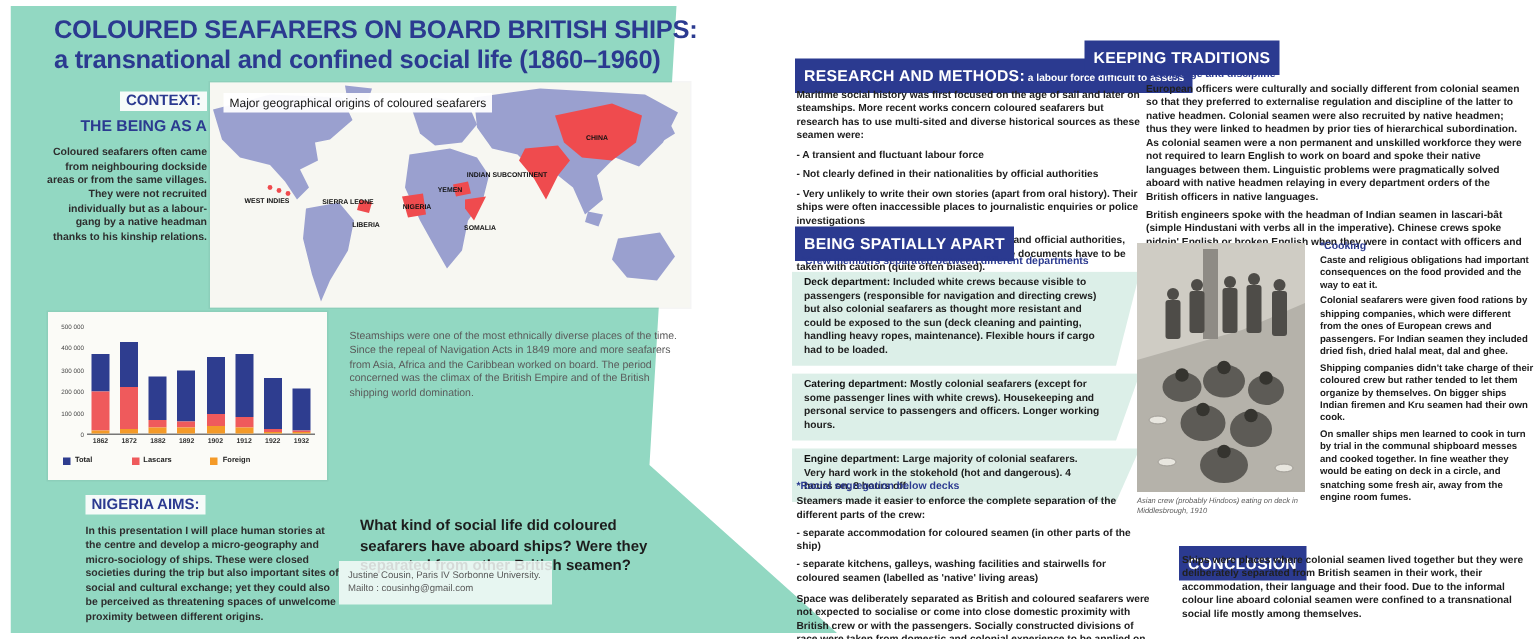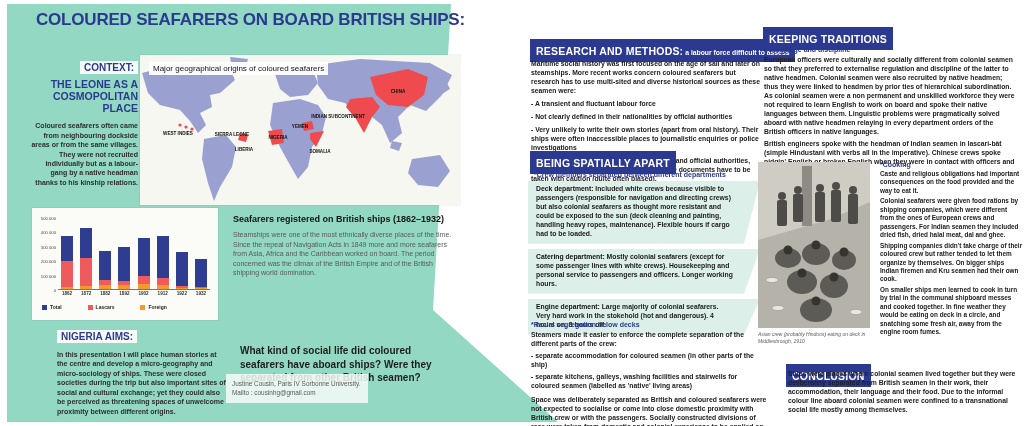--- a/index.html
+++ b/index.html
@@ -70,27 +70,27 @@
 </style>
 </head>
 <body>
 
 <div class="poster">
 
   <div class="green-panel"></div>
 
   <div class="title">
     <div>COLOURED SEAFARERS ON BOARD BRITISH SHIPS:</div>
+    <div>a transnational and confined social life (1860–1960)</div>
   </div>
 
   <div class="context">
     <span class="chip">CONTEXT:</span>
     <h3>
-      <span>THE LEONE AS A</span><br>
-      <span>COSMOPOLITAN PLACE</span>
+      <span>THE BEING AS A</span><br>
     </h3>
     <p>Coloured seafarers often came from neighbouring dockside areas or from the same villages. They were not recruited individually but as a labour-gang by a native headman thanks to his kinship relations.</p>
   </div>
 
   <div class="map-card">
     <div class="map-title">Major geographical origins of coloured seafarers</div>
     <svg width="320" height="150" viewBox="0 0 320 150" style="position:absolute;left:0;top:0;">
       <rect x="0" y="0" width="320" height="150" fill="#f7f7f2"></rect>
       <g fill="#9aa0cf">
         <path d="M2,18 L40,8 L88,10 L95,25 L80,38 L70,40 L72,52 L60,58 L66,70 L58,78 L50,66 L40,55 L20,50 L8,38 Z"></path>
@@ -210,21 +210,20 @@
           <span>Lascars</span>
         </div>
         <div class="legend-item">
           <span class="legend-swatch" style="background: rgb(244, 154, 40);"></span>
           <span>Foreign</span>
         </div>
       </div>
   </div>
 
   <div class="seafarers-note">
-    <h3>Seafarers registered on British ships (1862–1932)</h3>
     <p>Steamships were one of the most ethnically diverse places of the time. Since the repeal of Navigation Acts in 1849 more and more seafarers from Asia, Africa and the Caribbean worked on board. The period concerned was the climax of the British Empire and of the British shipping world domination.</p>
   </div>
 
   <div class="research">
     <span class="chip">NIGERIA AIMS:</span>
     <p>In this presentation I will place human stories at the centre and develop a micro-geography and micro-sociology of ships. These were closed societies during the trip but also important sites of social and cultural exchange; yet they could also be perceived as threatening spaces of unwelcome proximity between different origins.</p>
   </div>
   <div class="question">What kind of social life did coloured seafarers have aboard ships? Were they separated from other British seamen?</div>
   <div class="contact-box">
     <div>Justine Cousin, Paris IV Sorbonne University.</div>
@@ -263,21 +262,21 @@
     <div class="racial">
       <div class="blue-sub">*Racial segregation below decks</div>
       <p>Steamers made it easier to enforce the complete separation of the different parts of the crew:</p>
       <p>- separate accommodation for coloured seamen (in other parts of the ship)</p>
       <p>- separate kitchens, galleys, washing facilities and stairwells for coloured seamen (labelled as 'native' living areas)</p>
       <p style="margin-top:2px;">Space was deliberately separated as British and coloured seafarers were not expected to socialise or come into close domestic proximity with British crew or with the passengers. Socially constructed divisions of race were taken from domestic and colonial experience to be applied on maritime labour.</p>
     </div>
   </div>
 
   <div class="rightcol">
-    <div class="section-bar" style="left:763px; top:27px;">
+    <div class="section-bar" style="left:723px; top:27px;">
       <span class="big">KEEPING TRADITIONS</span>
     </div>
     <div class="kt-body">
       <div class="blue-sub">* Language and discipline</div>
       <p>European officers were culturally and socially different from colonial seamen so that they preferred to externalise regulation and discipline of the latter to native headmen. Colonial seamen were also recruited by native headmen; thus they were linked to headmen by prior ties of hierarchical subordination. As colonial seamen were a non permanent and unskilled workforce they were not required to learn English to work on board and spoke their native languages between them. Linguistic problems were pragmatically solved aboard with native headmen relaying in every department orders of the British officers in native languages.</p>
       <p>British engineers spoke with the headman of Indian seamen in lascari-bât (simple Hindustani with verbs all in the imperative). Chinese crews spoke pidgin' English or broken English when they were in contact with officers and British seamen.</p>
     </div>
 
     <div class="photo">
       <svg width="112" height="166" viewBox="0 0 112 166">

